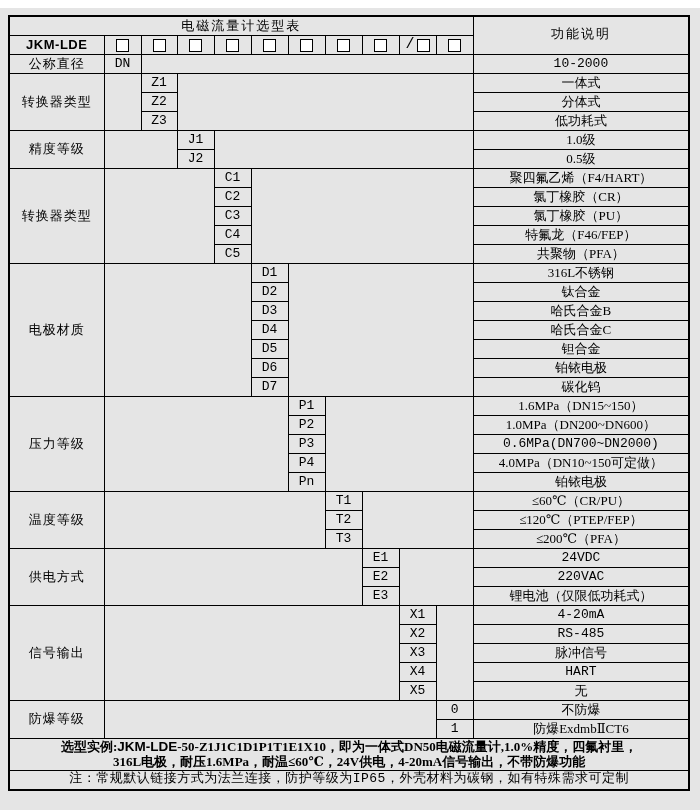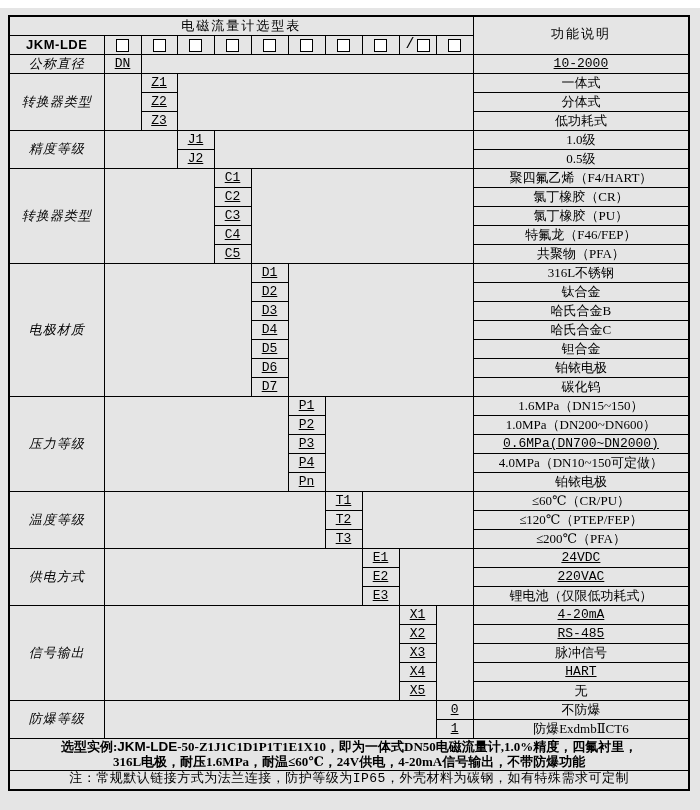--- a/index.html
+++ b/index.html
@@ -5,22 +5,22 @@
   html,body{margin:0;padding:0;background:#ffffff;}
   .page{width:700px;height:810px;background:#e5e5e5;box-sizing:border-box;padding:7px 8px;
         font-family:"Liberation Serif","DejaVu Serif",serif;color:#000;margin-top:8px;}
   table.sel{border-collapse:collapse;table-layout:fixed;width:681px;border:2px solid #000;}
   table.sel td{border:1px solid #000;padding:0;text-align:center;vertical-align:middle;
         height:18px;font-size:13px;line-height:1.15;overflow:hidden;white-space:nowrap;}
   td.t-title{font-size:15px;letter-spacing:2px;height:17px;}
   td.fn-head{font-size:15px;letter-spacing:2px;font-family:Liberation Mono, monospace;}
   td.model-cell{font-family:"Liberation Sans","DejaVu Sans",sans-serif;font-weight:bold;
         font-size:14px;letter-spacing:0.5px;}
-  td.label{font-size:14px;letter-spacing:1px;font-style:italic;}
-  .mono{font-family:"Liberation Mono","DejaVu Sans Mono",monospace;font-size:12.5px;text-decoration:underline;}
+  td.label{font-size:14px;letter-spacing:1px;}
+  .mono{font-family:"Liberation Mono","DejaVu Sans Mono",monospace;font-size:12.5px;}
   td.desc{font-size:13px;}
   .cbox{display:inline-block;width:13px;height:13px;border:1.5px solid #000;
         vertical-align:middle;background:#fff;box-sizing:border-box;}
   .slash{font-family:"Liberation Mono","DejaVu Sans Mono",monospace;font-size:15px;
         margin-right:2px;vertical-align:middle;}
   td.example-cell{height:40px;font-size:15px;text-align:center;white-space:normal;
         line-height:20px;padding:1px 2px;font-weight:bold;}
   td.example-cell b{font-family:"Liberation Sans","DejaVu Sans",sans-serif;font-size:13.5px;}
   td.note-cell{height:28px;font-size:15px;text-align:left;padding:2px 4px;letter-spacing:0.5px;font-family:Liberation Mono, monospace;}
   col.c-label{width:95px;} col.c-code{width:37px;} col.c-z{width:36px;}

